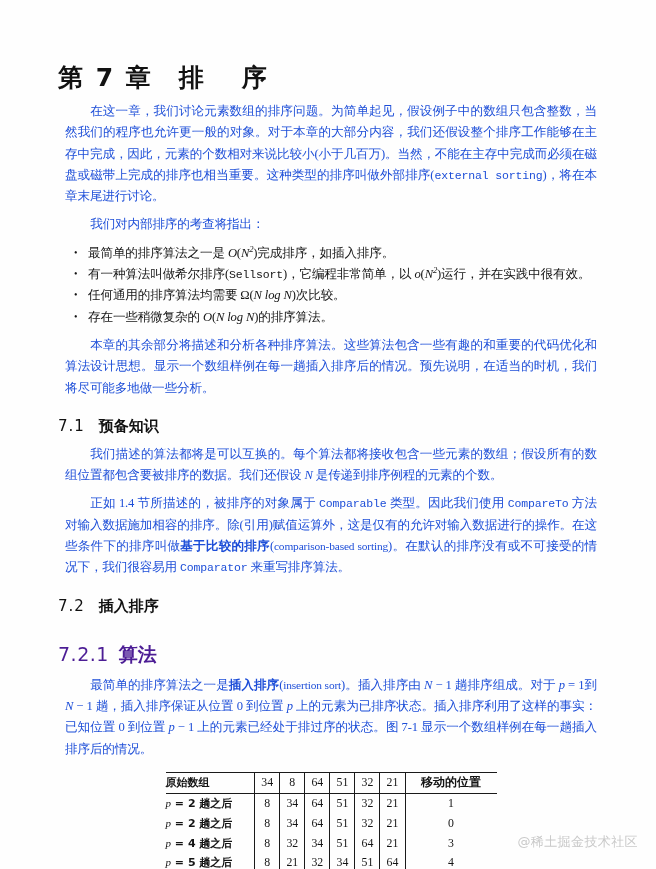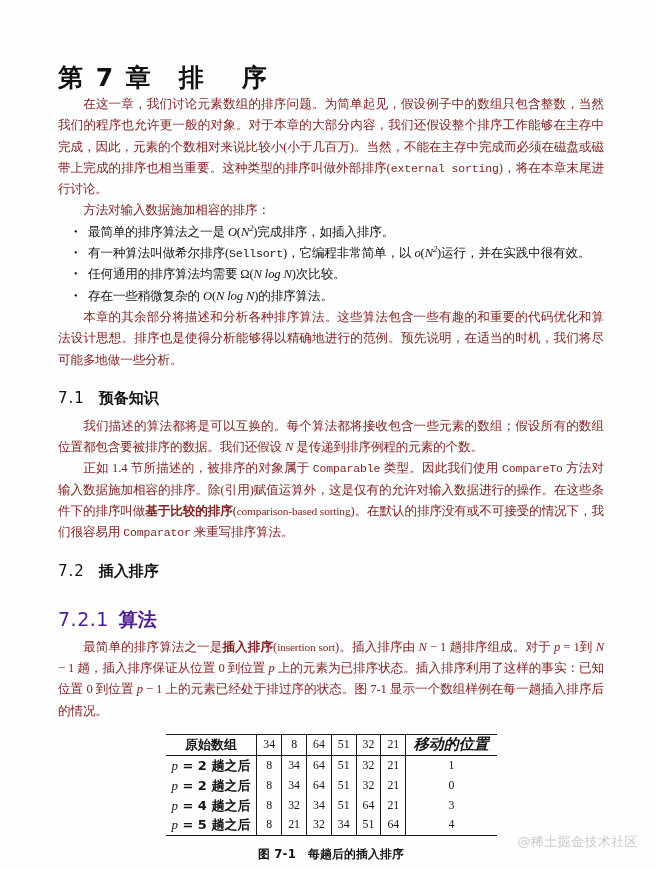--- a/index.html
+++ b/index.html
@@ -42,22 +42,22 @@
     width: 26px;
   }
   .chapter-title .gap-sm {
     display: inline-block;
     width: 10px;
   }
 
   p.body {
     font-size: 12.6px;
     line-height: 21.3px;
-    color: #7f1d1d;
-    margin: 0;
+    color: #1d4ed8;
+    margin: 7px;
     text-align: justify;
     text-justify: inter-ideograph;
     letter-spacing: -0.15px;
   }
   p.indent {
     text-indent: 2em;
   }
   .first-para {
     margin-top: 28px;
   }
@@ -161,26 +161,26 @@
     border-bottom: 1.1px solid #1a1a1a;
   }
   table.fig-table td {
     padding: 2.4px 0;
     text-align: center;
     vertical-align: middle;
     line-height: 15px;
   }
   table.fig-table td.label {
     width: 94px;
-    text-align: center;
+    text-align: left;
     white-space: nowrap;
     border-right: 1px solid #1a1a1a;
     font-weight: bold;
     font-family: "DejaVu Sans", "Liberation Sans", sans-serif;
-    font-size: 13px;
+    font-size: 11px;
   }
   table.fig-table td.label .math {
     font-weight: normal;
     font-family: "Liberation Serif", serif;
   }
   table.fig-table td.num {
     width: 27px;
     border-right: 1px solid #1a1a1a;
     font-family: "Liberation Serif", "DejaVu Serif", serif;
     font-size: 11.8px;
@@ -189,22 +189,21 @@
     border-right: 1px solid #1a1a1a;
   }
   table.fig-table td.moved {
     width: 110px;
     font-family: "Liberation Serif", "DejaVu Serif", serif;
     font-size: 11.8px;
   }
   table.fig-table td.moved.head {
     font-weight: bold;
     font-family: "DejaVu Sans", "Liberation Sans", sans-serif;
-    font-size: 15px;
-    font-style: italic;
+    font-size: 12px;
   }
   table.fig-table tr.header-row td {
     border-bottom: 1px solid #1a1a1a;
   }
 
   .fig-caption {
     margin-top: 11px;
     font-size: 11.8px;
     font-weight: bold;
     color: #141414;
@@ -232,30 +231,30 @@
 
 <div class="page">
   <div class="page-inner">
 
     <h1 class="chapter-title">
       <span>第 7 章</span><span class="gap"></span><span>排</span><span class="gap"></span><span class="gap-sm"></span><span>序</span>
     </h1>
 
     <p class="body indent first-para"><span>在这一章，我们讨论元素数组的排序问题。为简单起见，假设例子中的数组只包含整数，当然我们的程序也允许更一般的对象。对于本章的大部分内容，我们还假设整个排序工作能够在主存中完成，因此，元素的个数相对来说比较小(小于几百万)。当然，不能在主存中完成而必须在磁盘或磁带上完成的排序也相当重要。这种类型的排序叫做外部排序</span>(<span class="mono">external sorting</span>)<span>，将在本章末尾进行讨论。</span></p>
 
-    <p class="body indent">方法对输入数据施加相容的排序：</p>
+    <p class="body indent">我们对内部排序的考查将指出：</p>
 
     <ul class="bullets">
       <li><span>最简单的排序算法之一是 </span><span class="math">O</span><span class="rm">(</span><span class="math">N</span><sup class="math">2</sup><span class="rm">)</span><span>完成排序，如插入排序。</span></li>
       <li><span>有一种算法叫做希尔排序</span><span class="rm">(</span><span class="mono">Sellsort</span><span class="rm">)</span><span>，它编程非常简单，以 </span><span class="math">o</span><span class="rm">(</span><span class="math">N</span><sup class="math">2</sup><span class="rm">)</span><span>运行，并在实践中很有效。</span></li>
       <li><span>任何通用的排序算法均需要 </span><span class="rm">Ω</span><span class="rm">(</span><span class="math">N log N</span><span class="rm">)</span><span>次比较。</span></li>
       <li><span>存在一些稍微复杂的 </span><span class="math">O</span><span class="rm">(</span><span class="math">N log N</span><span class="rm">)</span><span>的排序算法。</span></li>
     </ul>
 
-    <p class="body indent">本章的其余部分将描述和分析各种排序算法。这些算法包含一些有趣的和重要的代码优化和算法设计思想。排序也是使得分析能够得以精确地进行的范例。预先说明，在适当的时机，我们将尽可能多地做一些分析。</p>
+    <p class="body indent">本章的其余部分将描述和分析各种排序算法。这些算法包含一些有趣的和重要的代码优化和算法设计思想。显示一个数组样例在每一趟插入排序后的情况。预先说明，在适当的时机，我们将尽可能多地做一些分析。</p>
 
     <h2 class="sec"><span class="num">7.1</span><span>预备知识</span></h2>
 
     <p class="body indent"><span>我们描述的算法都将是可以互换的。每个算法都将接收包含一些元素的数组；假设所有的数组位置都包含要被排序的数据。我们还假设 </span><span class="math">N</span><span> 是传递到排序例程的元素的个数。</span></p>
 
     <p class="body indent"><span>正如 1.4 节所描述的，被排序的对象属于 </span><span class="mono">Comparable</span><span> 类型。因此我们使用 </span><span class="mono">CompareTo</span><span> 方法对输入数据施加相容的排序。除(引用)赋值运算外，这是仅有的允许对输入数据进行的操作。在这些条件下的排序叫做</span><span class="bold">基于比较的排序</span>(<span class="sm">comparison-based sorting</span>)<span>。在默认的排序没有或不可接受的情况下，我们很容易用 </span><span class="mono">Comparator</span><span> 来重写排序算法。</span></p>
 
     <h2 class="sec"><span class="num">7.2</span><span>插入排序</span></h2>
 
     <h3 class="subsec"><span class="num">7.2.1</span><span>算法</span></h3>

